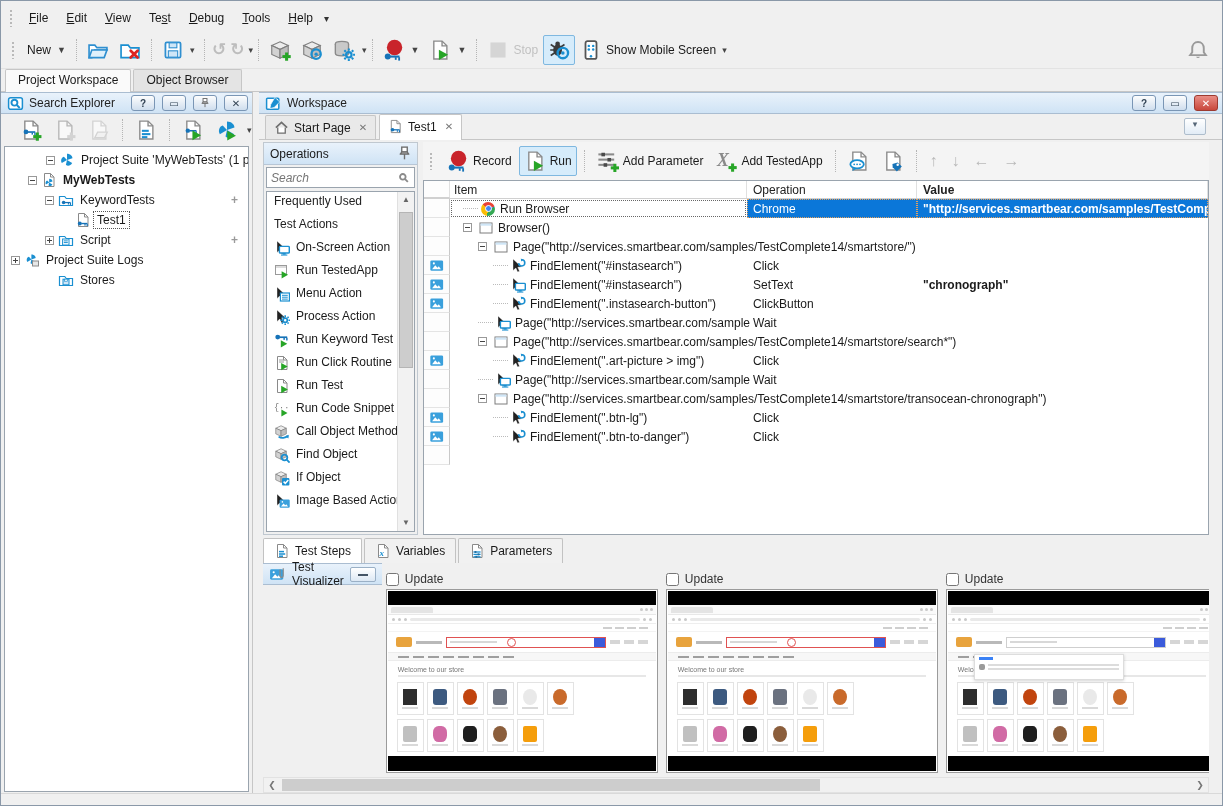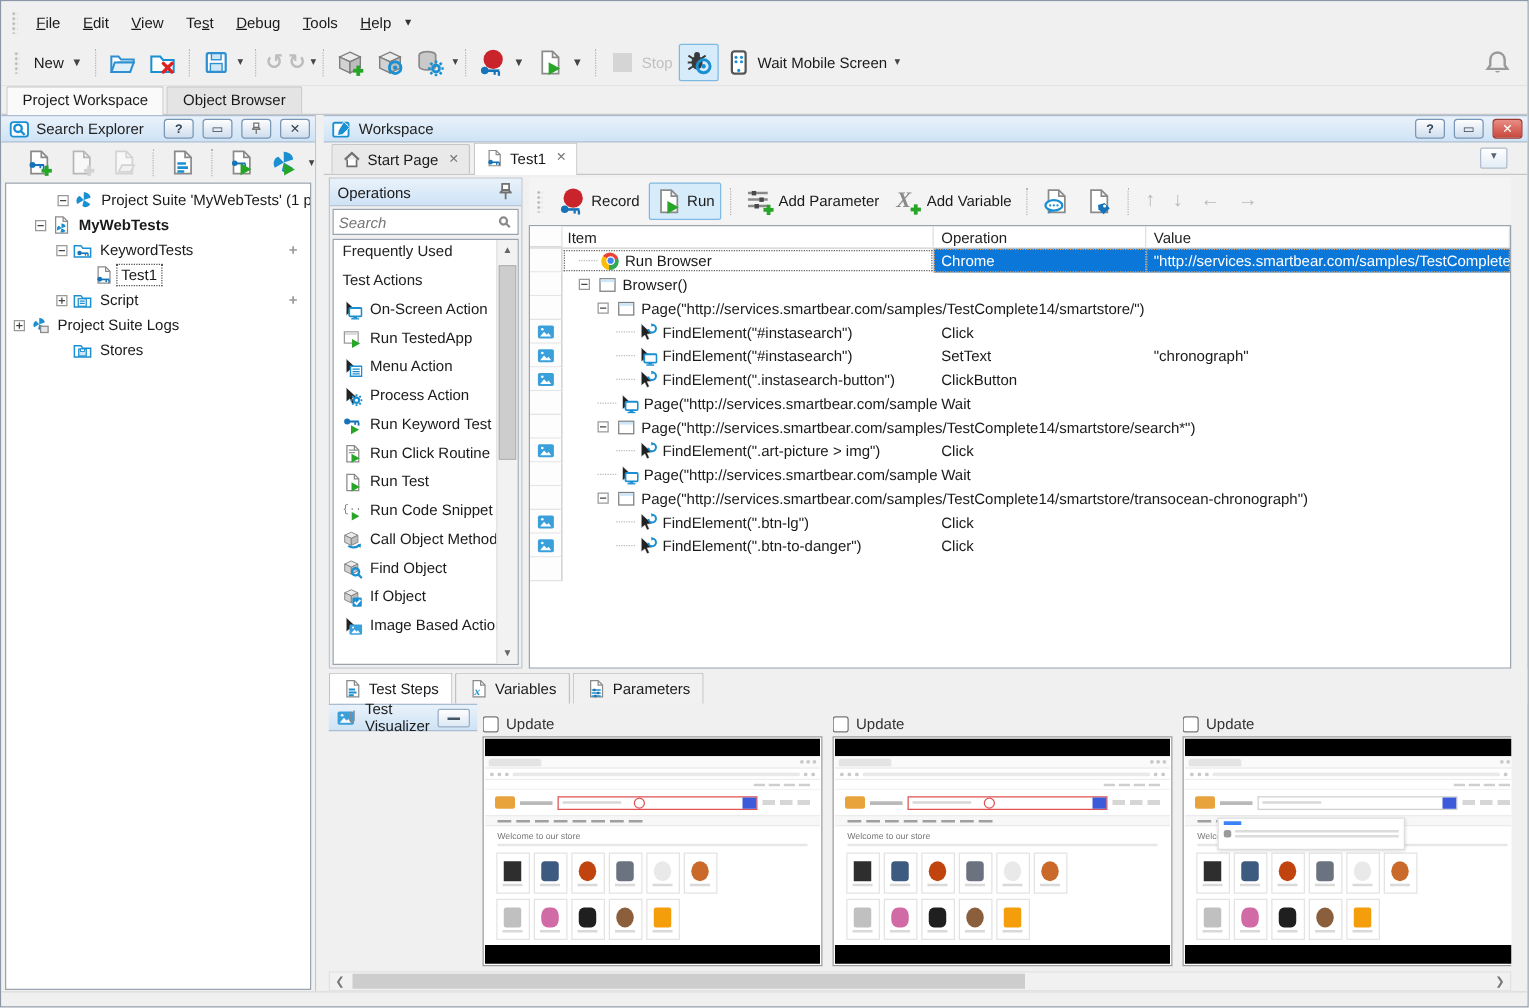--- a/index.html
+++ b/index.html
@@ -89,21 +89,21 @@
   .ed-toolbar .tbtn{font-size:12px;}
   .garr{font-size:16px;color:#b9b9b9;font-weight:bold;padding:0 6px;}
   .kw-table{flex:1;background:#fff;border:1px solid #9aa4ae;overflow:hidden;display:flex;flex-direction:column;font-size:12px;}
   .krow{display:flex;height:19px;flex:none;align-items:stretch;}
   .krow.header{height:18px;border-bottom:1px solid #d0d0d0;color:#222;}
   .kc{display:flex;align-items:center;white-space:nowrap;overflow:hidden;}
   .kc.gut{width:26px;flex:none;border-right:1px solid #c9c9c9;border-bottom:1px solid #e4e4e4;justify-content:center;background:#fdfdfd;}
   .krow.header .kc.gut{border-bottom:1px solid #d0d0d0;}
   .kc.item{width:297px;flex:none;padding-left:4px;overflow:visible;position:relative;z-index:1;}
   .kc.op{width:170px;flex:none;padding-left:6px;}
-  .kc.val{flex:1;padding-left:6px;}
+  .kc.val{flex:1;padding-left:6px;font-weight:bold;}
   .krow.header .kc{border-right:1px solid #e0e0e0;overflow:hidden;}
   .krow.sel .kc.op,.krow.sel .kc.val{background:var(--sel);color:#fff;outline:1px dotted #e0a060;outline-offset:-1px;}
   .krow.sel .kc.item{outline:1px dotted #666;outline-offset:-2px;}
   .kitem-ic{margin:0 4px 0 2px;flex:none;}
   .leaf-stub{width:15px;flex:none;border-top:1px dotted #bbb;height:1px;margin-right:0px;}
   
   .btabs{height:28px;display:flex;align-items:flex-end;padding-left:4px;gap:2px;background:#f0f0f0;}
   .btab{display:flex;align-items:center;gap:5px;padding:4px 10px;border:1px solid #c2c2c2;border-bottom:none;background:#f1f1f1;border-radius:2px 2px 0 0;}
   .btab.active{background:#fff;}
   
@@ -335,21 +335,21 @@
             <rect x="4" y="1.5" width="8" height="13" rx="1.5" fill="#fff" stroke="#555" stroke-width="1.3"></rect>
             <g fill="#1a8fd1">
               <circle cx="6.4" cy="5" r=".9"></circle>
               <circle cx="9.6" cy="5" r=".9"></circle>
               <circle cx="6.4" cy="7.6" r=".9"></circle>
               <circle cx="9.6" cy="7.6" r=".9"></circle>
               <circle cx="8" cy="12.6" r=".9"></circle>
             </g>
           </svg>
         </span>
-      <span class="lbl">Wait Mobile Screen</span>
+      <span class="lbl">Show Mobile Screen</span>
       <span class="ddcaret">▾</span>
     </div>
     <div class="spacer"></div>
     <div class="tbtn">
         <span class="ic big">
           <svg viewBox="0 0 16 16">
             <path d="M8 2.2c2.6 0 4.2 2 4.2 4.5v2.9l1.5 2.1H2.3l1.5-2.1V6.7C3.8 4.2 5.4 2.2 8 2.2z" fill="none" stroke="#9a9a9a" stroke-width="1.4"></path>
             <path d="M6.6 12.9a1.5 1.5 0 0 0 2.8 0z" fill="#9a9a9a"></path>
           </svg>
         </span>
@@ -889,21 +889,21 @@
             <div class="tbtn">
               <span class="ic big">
                   <svg viewBox="0 0 16 16">
                     <text x="1.5" y="11.5" font-size="13" font-style="italic" font-weight="bold" fill="#8a8a8a" font-family="Liberation Serif,serif">X</text>
                     <g fill="#27a527">
                       <rect x="9.8" y="11.700000000000001" width="6" height="2.2"></rect>
                       <rect x="11.700000000000001" y="9.8" width="2.2" height="6"></rect>
                     </g>
                   </svg>
                 </span>
-              <span>Add Variable</span>
+              <span>Add TestedApp</span>
             </div>
             <div class="tsep"></div>
             <div class="tbtn">
                 <span class="ic big">
                   <svg viewBox="0 0 16 16">
                     <path d="M3.5 1.5h6l3.5 3.5v9.5h-9.5z" fill="#fff" stroke="#8a8a8a"></path>
                     <path d="M9.5 1.5v3.5h3.5" fill="none" stroke="#8a8a8a"></path>
                     <g transform="translate(1.6,7.4)">
                       <ellipse cx="5" cy="3" rx="4.9" ry="3" fill="#fff" stroke="#1a8fd1" stroke-width="1.3"></ellipse>
                       <path d="M2.6 5.2 1.6 7.8l3.4-1.8z" fill="#1a8fd1"></path>

